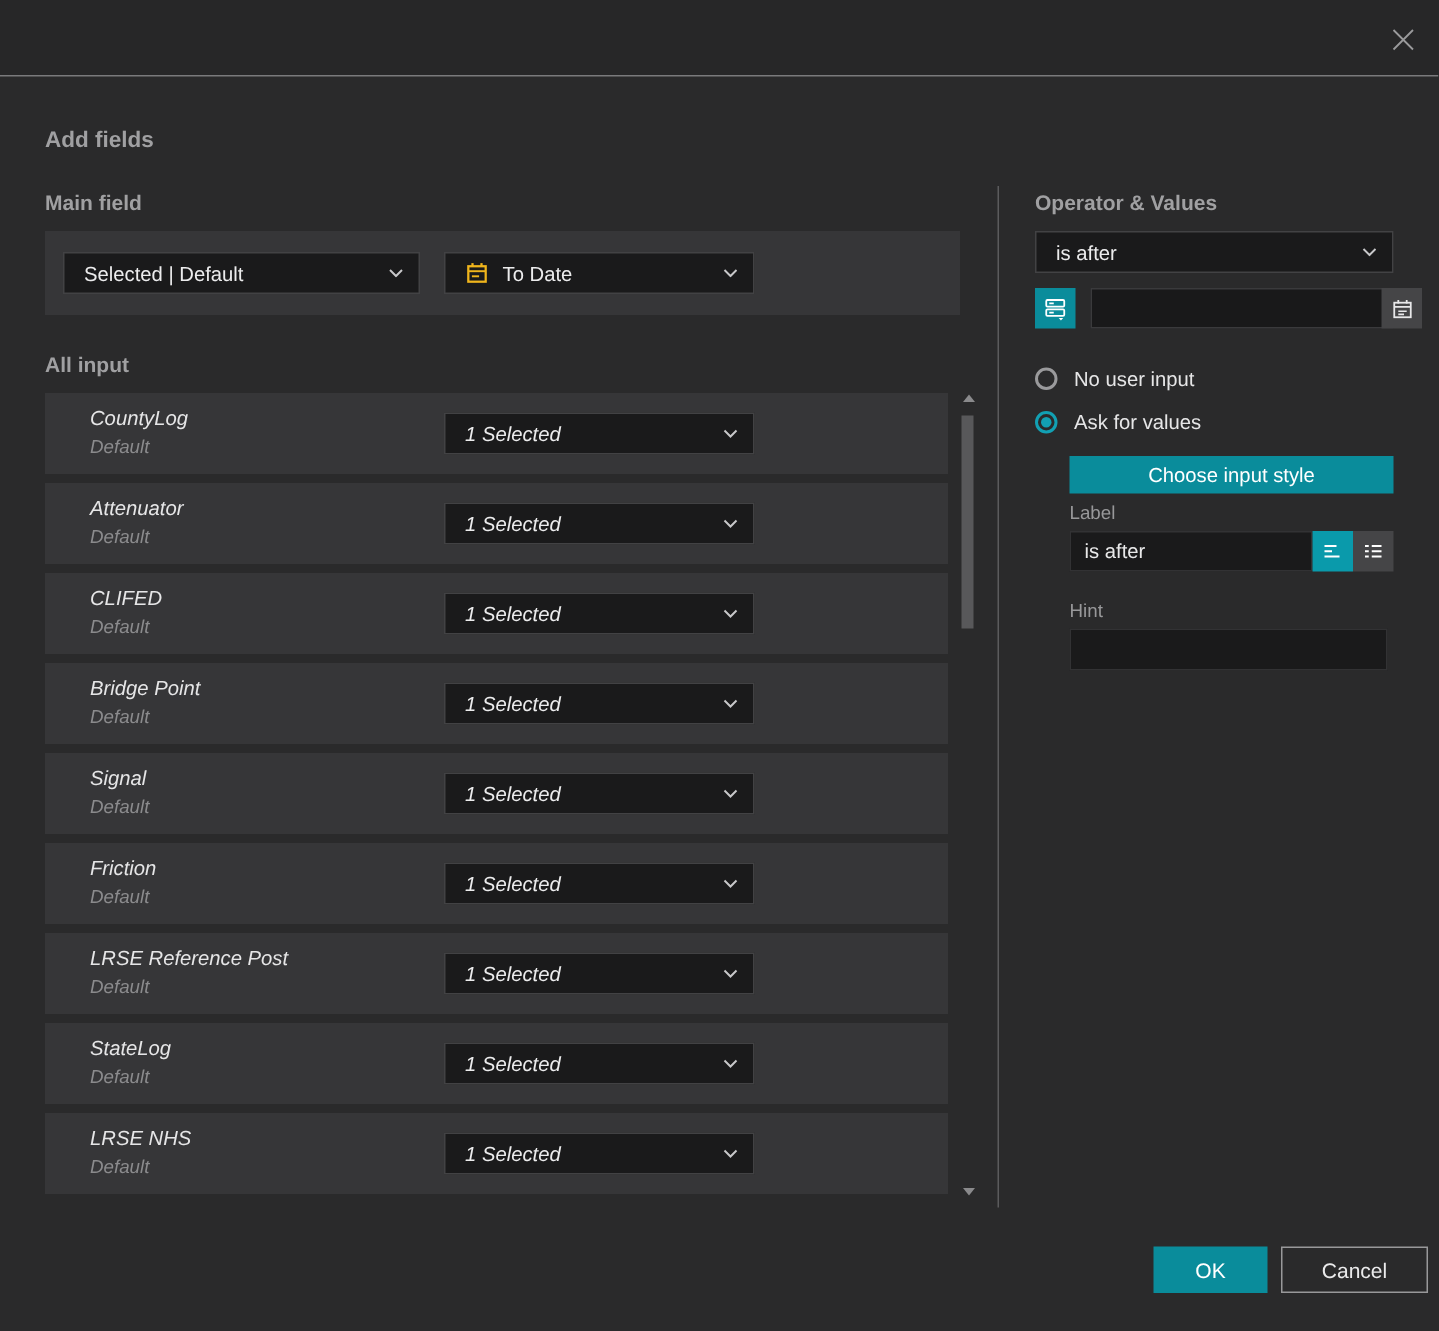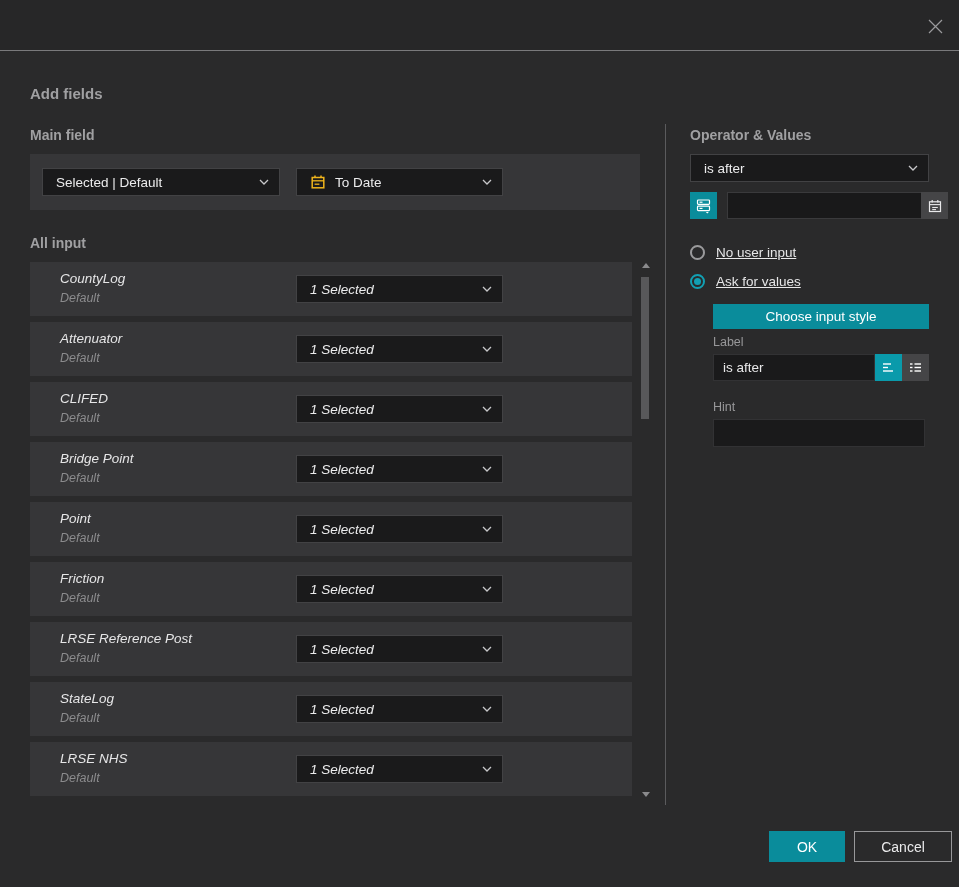--- a/index.html
+++ b/index.html
@@ -90,21 +90,21 @@
     color:#e9e9ea; font-size:13.5px; padding:0 8px;
     font-family:"Liberation Sans", sans-serif;
   }
   .btn-calendar {
     width:27px; height:27px; margin:-1px -1px 0 0; background:#454547;
     display:flex; align-items:center; justify-content:center; cursor:pointer;
     flex:0 0 auto;
   }
 
   .radio-row {
-    position:absolute; left:690px; display:flex; align-items:center; cursor:pointer;text-decoration:underline;
+    position:absolute; left:690px; display:flex; align-items:center; cursor:pointer;
   }
   .radio-1 { top:245px; }
   .radio-2 { top:274px; }
   .radio {
     width:15px; height:15px; border-radius:50%; border:2px solid #9a9a9c;
     margin-right:11px; position:relative; flex:0 0 auto;
   }
   .radio.selected { border-color:#12a0b3; }
   .radio.selected::after {
     content:""; position:absolute; left:2px; top:2px; width:7px; height:7px;
@@ -224,21 +224,21 @@
     <div class="field-type">Default</div>
     <div class="select row-select">
       <span>1 Selected</span>
       <svg class="chev" width="10" height="6" viewBox="0 0 10 6">
         <path d="M1 1 L5 5 L9 1" stroke="#c8c8ca" stroke-width="1.3" fill="none"></path>
       </svg>
     </div>
   </div>
 
   <div class="field-row">
-    <div class="field-name">Point</div>
+    <div class="field-name">Signal</div>
     <div class="field-type">Default</div>
     <div class="select row-select">
       <span>1 Selected</span>
       <svg class="chev" width="10" height="6" viewBox="0 0 10 6">
         <path d="M1 1 L5 5 L9 1" stroke="#c8c8ca" stroke-width="1.3" fill="none"></path>
       </svg>
     </div>
   </div>
 
   <div class="field-row">

